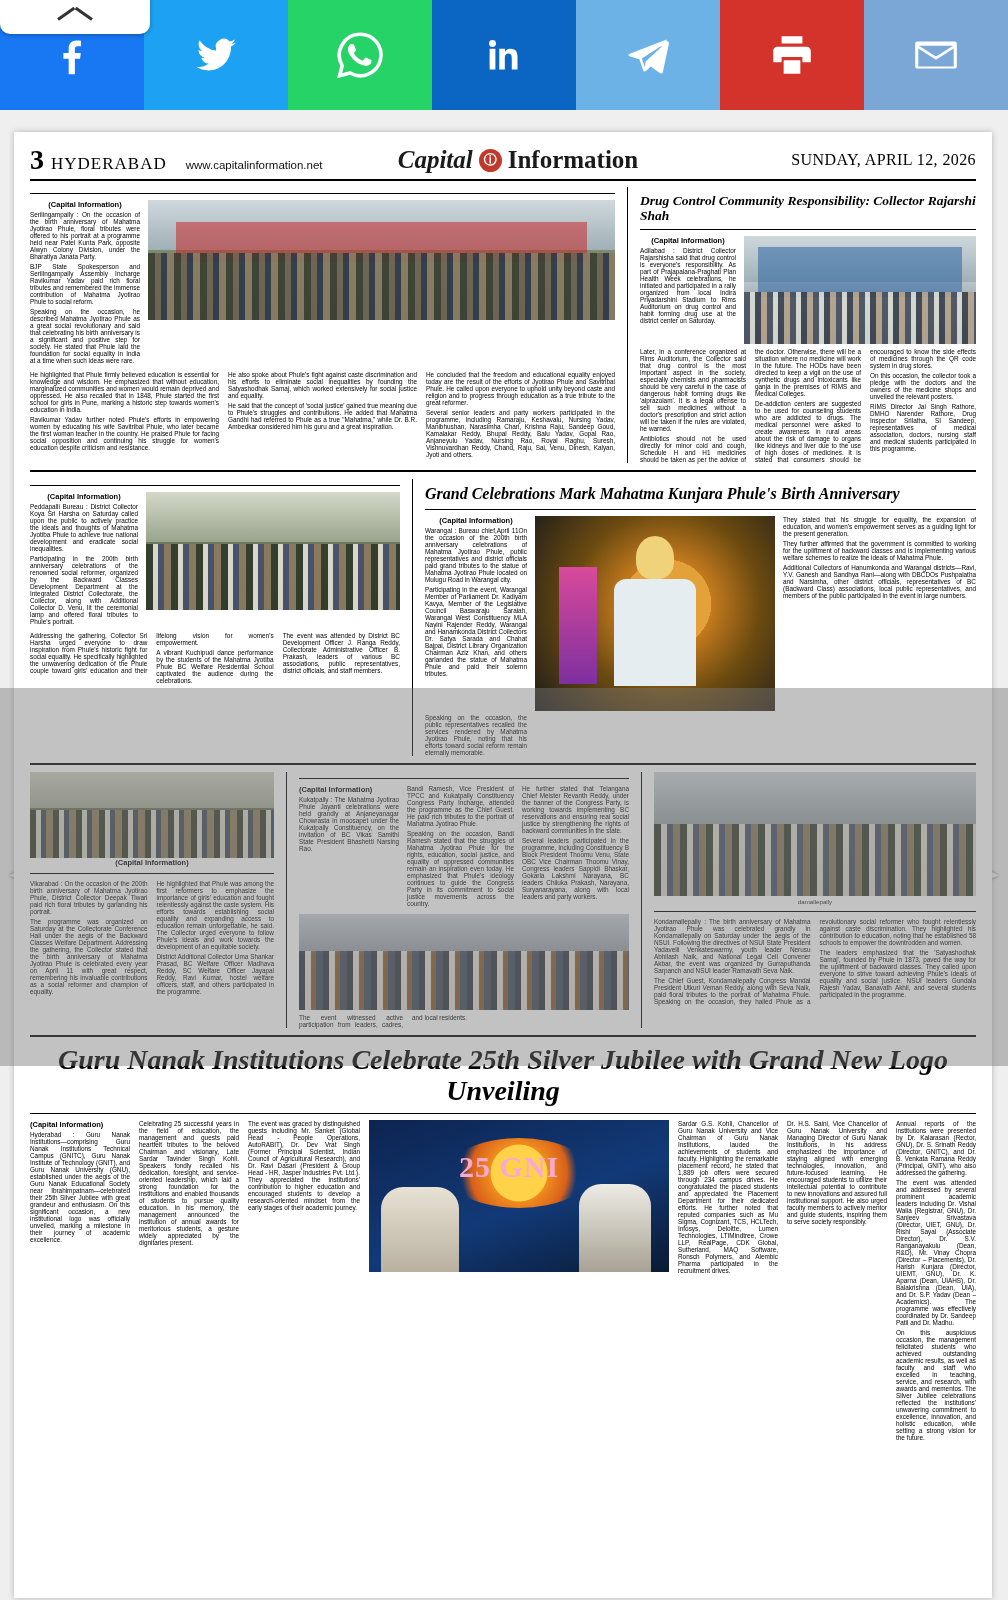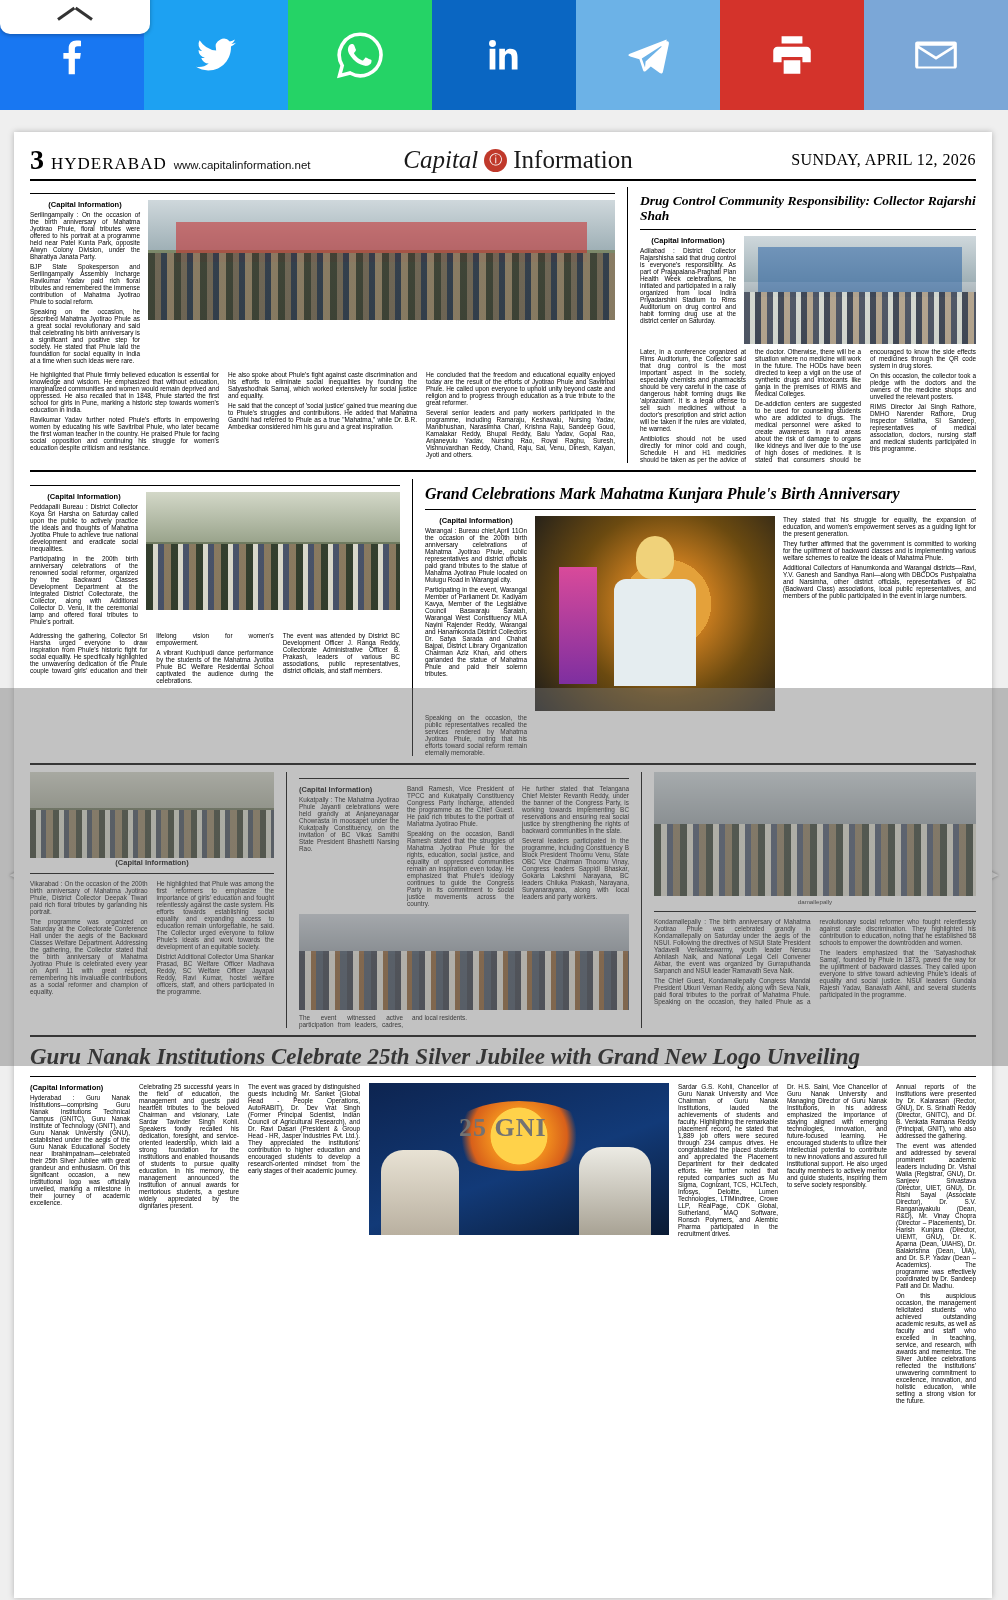--- a/index.html
+++ b/index.html
@@ -49,22 +49,22 @@
     position:absolute; left:14px; top:22px; width:978px; height:1466px;
     background:#fff; box-shadow:0 0 6px rgba(0,0,0,.25);
     padding:14px 16px 0 16px;
   }
 
   
   .masthead { display:flex; align-items:center; border-bottom:2px solid #000; padding-bottom:5px; }
   .mh-left { display:flex; align-items:baseline; gap:7px; width:300px; }
   .mh-num { font-family:"Liberation Serif", serif; font-size:28px; font-weight:bold; line-height:1; }
   .mh-city { font-family:"Liberation Serif", serif; font-size:17px; letter-spacing:1px; }
-  .mh-url { font-size:11.5px; color:#111; margin-left:0; }
-  .mh-center { flex:1; display:flex; align-items:center; justify-content:center; gap:6px; }
+  .mh-url { font-size:11.5px; color:#111; margin-left:12px; }
+  .mh-center { flex:1; display:flex; align-items:center; justify-content:center; gap:6px;font-weight:bold; }
   .mh-cap { font-family:"Liberation Serif", serif; font-style:italic; font-size:25px; color:#1a1a1a; }
   .mh-logo {
     width:23px; height:23px; border-radius:50%; background:#C0392B;
     display:inline-flex; align-items:center; justify-content:center;
     color:#fff; font-size:13px; font-family:"Liberation Serif", serif;
   }
   .mh-info { font-family:"Liberation Serif", serif; font-size:25px; color:#1a1a1a; }
   .mh-date { width:270px; text-align:right; font-family:"Liberation Serif", serif; font-size:16px; letter-spacing:.4px; }
 
   
@@ -372,40 +372,40 @@
           <p style="margin:0 0 3px 0;">Kondamallepally : The birth anniversary of Mahatma Jyotirao Phule was celebrated grandly in Kondamallepally on Saturday under the aegis of the NSUI. Following the directives of NSUI State President Yadavelli Venkateswarmy, youth leader Nerusu Abhilash Naik, and National Legal Cell Convener Akbar, the event was organized by Gurraputhanda Sarpanch and NSUI leader Ramavath Seva Naik.</p>
           <p style="margin:0 0 3px 0;">The Chief Guest, Kondamallepally Congress Mandal President Utkuri Veman Reddy, along with Seva Naik, paid floral tributes to the portrait of Mahatma Phule. Speaking on the occasion, they hailed Phule as a revolutionary social reformer who fought relentlessly against caste discrimination. They highlighted his contribution to education, noting that he established 58 schools to empower the downtrodden and women.</p>
           <p style="margin:0 0 3px 0;">The leaders emphasized that the 'Satyashodhak Samaj', founded by Phule in 1873, paved the way for the upliftment of backward classes. They called upon everyone to strive toward achieving Phule's ideals of equality and social justice. NSUI leaders Gundala Rajesh Yadav, Banavath Akhil, and several students participated in the programme.</p>
         </div>
       </div>
     </div>
 
     <div class="rule-h2"></div>
 
     <div>
-      <div class="hl" style="font-size:23px; ">Guru Nanak Institutions Celebrate 25th Silver Jubilee with Grand New Logo Unveiling</div>
+      <div class="hl" style="font-size:28px; text-align:center;">Guru Nanak Institutions Celebrate 25th Silver Jubilee with Grand New Logo Unveiling</div>
       <div class="rule-h"></div>
       <div style="display:flex; gap:9px;">
         <div style="width:100px;">
           <div class="byline" style="text-align:left;">(Capital Information)</div>
           <div class="sl" style="text-align:justify;">
             <p style="margin:0 0 3px 0;">Hyderabad : Guru Nanak Institutions—comprising Guru Nanak Institutions Technical Campus (GNITC), Guru Nanak Institute of Technology (GNIT), and Guru Nanak University (GNU), established under the aegis of the Guru Nanak Educational Society near Ibrahimpatnam—celebrated their 25th Silver Jubilee with great grandeur and enthusiasm. On this significant occasion, a new institutional logo was officially unveiled, marking a milestone in their journey of academic excellence.</p>
           </div>
         </div>
         <div style="width:100px;" class="sl">
           <p style="margin:0 0 3px 0; text-align:justify;">Celebrating 25 successful years in the field of education, the management and guests paid heartfelt tributes to the beloved Chairman and visionary, Late Sardar Tavinder Singh Kohli. Speakers fondly recalled his dedication, foresight, and service-oriented leadership, which laid a strong foundation for the institutions and enabled thousands of students to pursue quality education. In his memory, the management announced the institution of annual awards for meritorious students, a gesture widely appreciated by the dignitaries present.</p>
         </div>
         <div style="width:112px;" class="sl">
           <p style="margin:0 0 3px 0; text-align:justify;">The event was graced by distinguished guests including Mr. Sanket (Global Head - People Operations, AutoRABIT), Dr. Dev Vrat Singh (Former Principal Scientist, Indian Council of Agricultural Research), and Dr. Ravi Dasari (President &amp; Group Head - HR, Jasper Industries Pvt. Ltd.). They appreciated the institutions' contribution to higher education and encouraged students to develop a research-oriented mindset from the early stages of their academic journey.</p>
         </div>
         <div style="width:300px;">
           <div class="photo" style="height:152px; background:#0b1c3a;">
             <div style="position:absolute;left:0;top:0;right:0;bottom:0;background:linear-gradient(160deg,#0d2450,#123a78 55%,#0a1a33);"></div>
             <div style="position:absolute;left:26%;top:12%;width:48%;height:46%;background:radial-gradient(circle,#ffd24a 0 35%,#f08c1e 36%,#d8601a 60%,rgba(0,0,0,0) 72%);border-radius:50%;"></div>
-            <div style="position:absolute;left:30%;top:20%;color:#737373;font-family:'Liberation Serif',serif;font-weight:bold;font-size:26px;letter-spacing:1px;text-align:right;">25 GNI</div>
+            <div style="position:absolute;left:30%;top:20%;color:#f9a8d4;font-family:'Liberation Serif',serif;font-weight:bold;font-size:30px;letter-spacing:1px;text-align:right;">25 GNI</div>
             <div style="position:absolute;left:4%;bottom:0;width:26%;height:56%;background:linear-gradient(#e8e2d4,#b9b0a0);border-radius:22px 22px 0 0;"></div>
             <div style="position:absolute;right:6%;bottom:0;width:24%;height:58%;background:linear-gradient(#ecebe4,#a8a294);border-radius:22px 22px 0 0;"></div>
           </div>
         </div>
         <div style="width:100px;" class="sl">
           <p style="margin:0 0 3px 0; text-align:justify;">Sardar G.S. Kohli, Chancellor of Guru Nanak University and Vice Chairman of Guru Nanak Institutions, lauded the achievements of students and faculty. Highlighting the remarkable placement record, he stated that 1,889 job offers were secured through 234 campus drives. He congratulated the placed students and appreciated the Placement Department for their dedicated efforts. He further noted that reputed companies such as Mu Sigma, Cognizant, TCS, HCLTech, Infosys, Deloitte, Lumen Technologies, LTIMindtree, Crowe LLP, RealPage, CDK Global, Sutherland, MAQ Software, Ronsch Polymers, and Alembic Pharma participated in the recruitment drives.</p>
         </div>
         <div style="width:100px;" class="sl">
           <p style="margin:0 0 3px 0; text-align:justify;">Dr. H.S. Saini, Vice Chancellor of Guru Nanak University and Managing Director of Guru Nanak Institutions, in his address emphasized the importance of staying aligned with emerging technologies, innovation, and future-focused learning. He encouraged students to utilize their intellectual potential to contribute to new innovations and assured full institutional support. He also urged faculty members to actively mentor and guide students, inspiring them to serve society responsibly.</p>
         </div>

